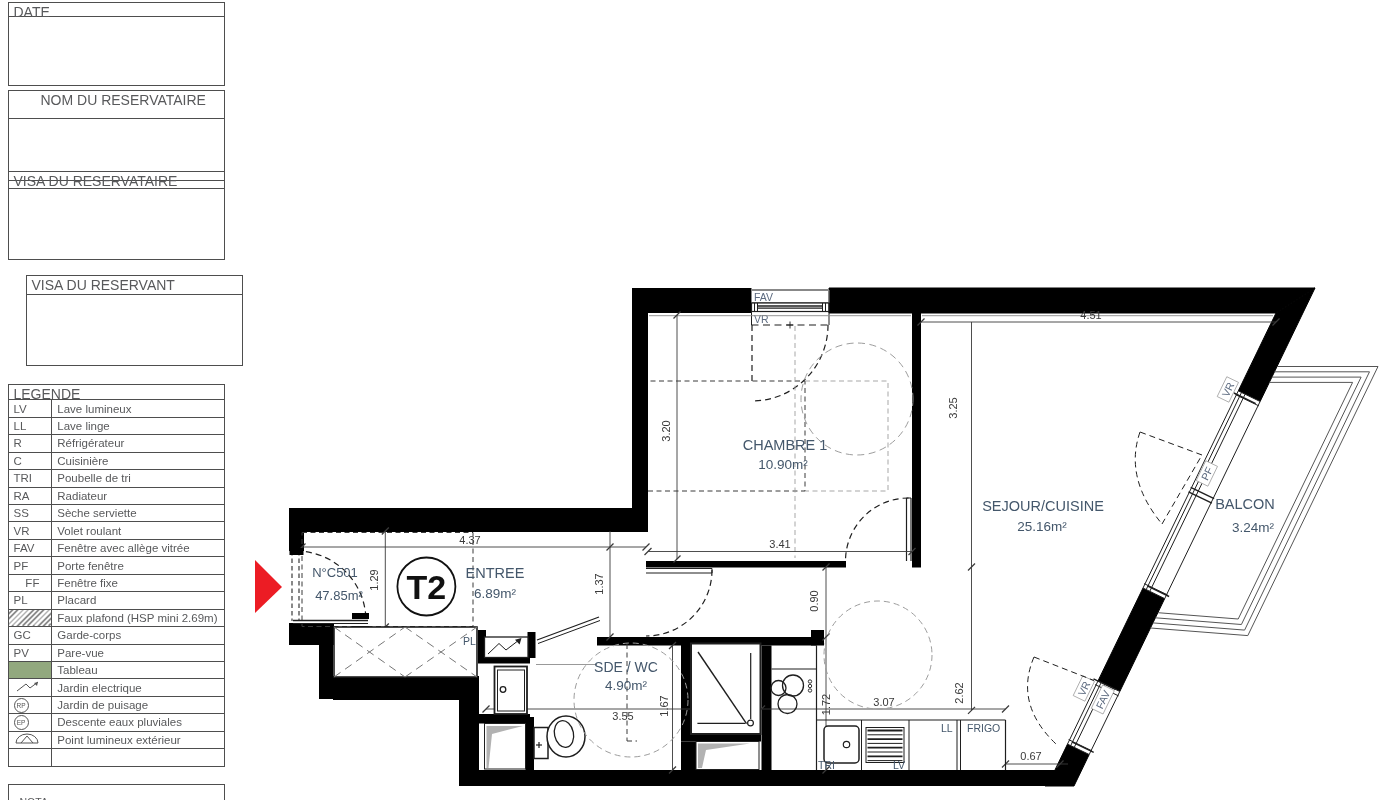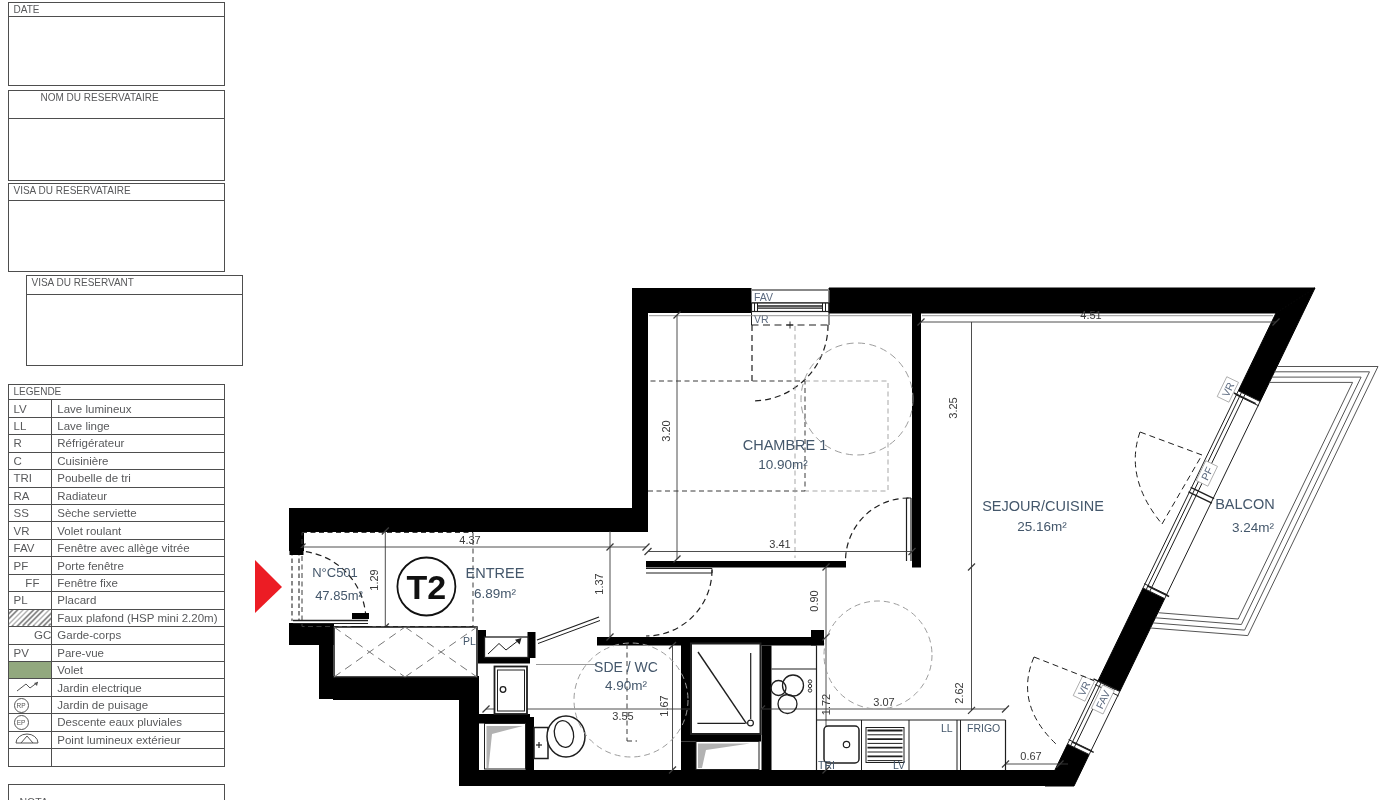--- a/index.html
+++ b/index.html
@@ -1,29 +1,29 @@
 <!DOCTYPE html>
 <html><head><meta charset="utf-8"><style>
 html,body{margin:0;padding:0;width:1400px;height:800px;overflow:hidden;background:#fff;font-family:"Liberation Sans",sans-serif;}
 .abs{position:absolute;}
 .box{position:absolute;border:1px solid #4e4e4e;box-sizing:border-box;}
-.hdr{position:absolute;left:0;right:0;top:0;border-bottom:1px solid #4e4e4e;color:#58595b;font-size:10px;padding:1px 0 0 5px;box-sizing:border-box;}
+.hdr{position:absolute;left:0;right:0;top:0;border-bottom:1px solid #4e4e4e;color:#58595b;font-size:14px;padding:1px 0 0 5px;box-sizing:border-box;}
 .lg td{border:1px solid #4e4e4e;color:#58595b;font-size:11.5px;padding:0 0 0 5px;height:16.45px;}
 .lg{border-collapse:collapse;position:absolute;table-layout:fixed;}
 </style></head><body>
 
 <div class="box" style="left:7.5px;top:2px;width:217px;height:84px;">
     <div class="hdr" style="height:14px;">DATE</div>
   </div>
 
 <div class="box" style="left:7.5px;top:89.5px;width:217px;height:91.5px;">
     <div class="hdr" style="height:28px;padding-left:32px;">NOM DU RESERVATAIRE</div>
   </div>
 
-<div class="box" style="left:7.5px;top:183px;width:217px;height:89px;">
+<div class="box" style="left:7.5px;top:171px;width:217px;height:89px;">
     <div class="hdr" style="height:16.5px;">VISA DU RESERVATAIRE</div>
   </div>
 
 <div class="box" style="left:7.5px;top:275px;width:217px;height:91px;margin-left:18px;">
     <div class="hdr" style="height:18.5px;">VISA DU RESERVANT</div>
   </div>
 
 <div class="box" style="left:7.5px;top:383.5px;width:217px;height:383px;">
     <div class="hdr" style="height:15.9px;">LEGENDE</div>
   </div>
@@ -73,33 +73,33 @@
 <tr>
         <td style="width:37.8px;text-align:center;">FF</td>
         <td>Fenêtre fixe</td>
       </tr>
 <tr>
         <td style="width:37.8px;">PL</td>
         <td>Placard</td>
       </tr>
 <tr>
         <td style="width:37.8px;background:repeating-linear-gradient(135deg,#fff 0 2.5px,#666 2.5px 3.7px);"></td>
-        <td>Faux plafond (HSP mini 2.20m)</td>
-      </tr>
-<tr>
-        <td style="width:37.8px;text-align:right;">GC</td>
+        <td>Faux plafond (HSP mini 2.69m)</td>
+      </tr>
+<tr>
+        <td style="width:37.8px;">GC</td>
         <td>Garde-corps</td>
       </tr>
 <tr>
         <td style="width:37.8px;">PV</td>
         <td>Pare-vue</td>
       </tr>
 <tr>
         <td style="width:37.8px;background:#92a87e;"></td>
-        <td>Volet</td>
+        <td>Tableau</td>
       </tr>
 <tr>
         <td style="width:37.8px;"><svg width="30" height="13" viewBox="0 0 30 13">
             <path d="M3 11 L12 4 L16 8 L24 2" stroke="#555" stroke-width="1" fill="none"></path>
             <path d="M24 2 l-4 1 3 3 z" fill="#555"></path>
           </svg></td>
         <td>Jardin electrique</td>
       </tr>
 <tr>
         <td style="width:37.8px;"><span style="display:inline-block;width:13px;height:13px;border:1px solid #555;border-radius:50%;font-size:6.5px;color:#555;text-align:center;line-height:13px;vertical-align:middle;">RP</span></td>

